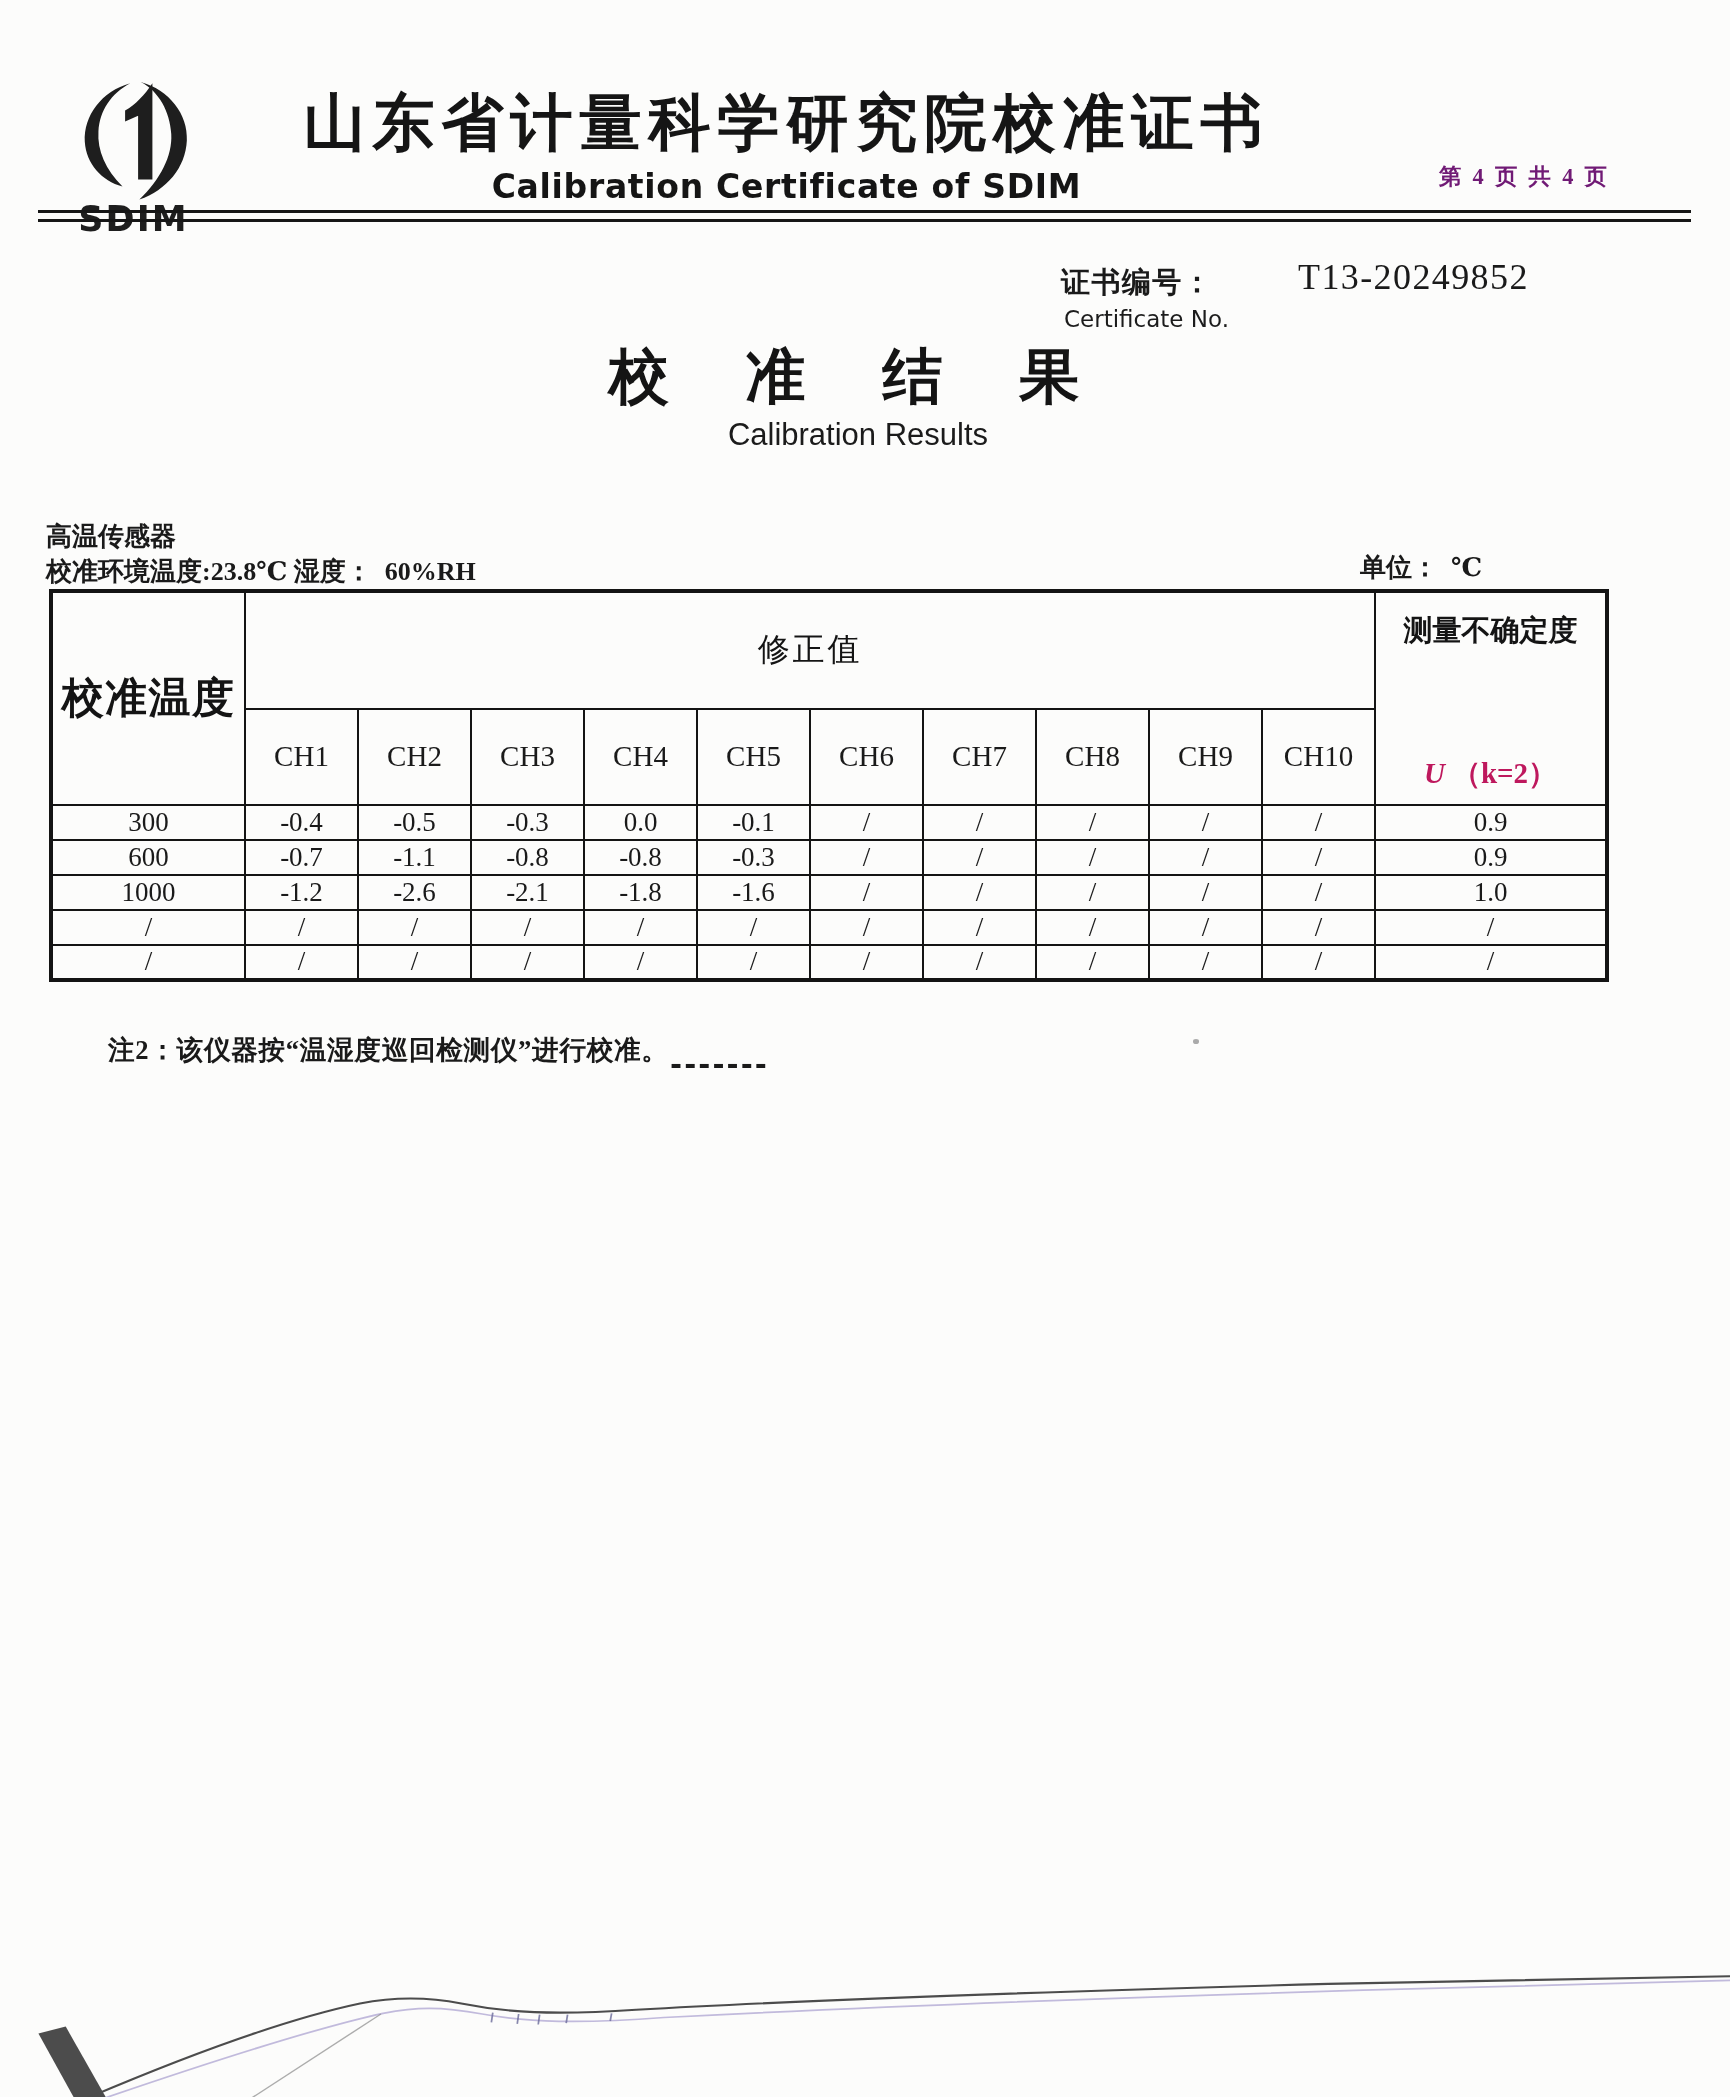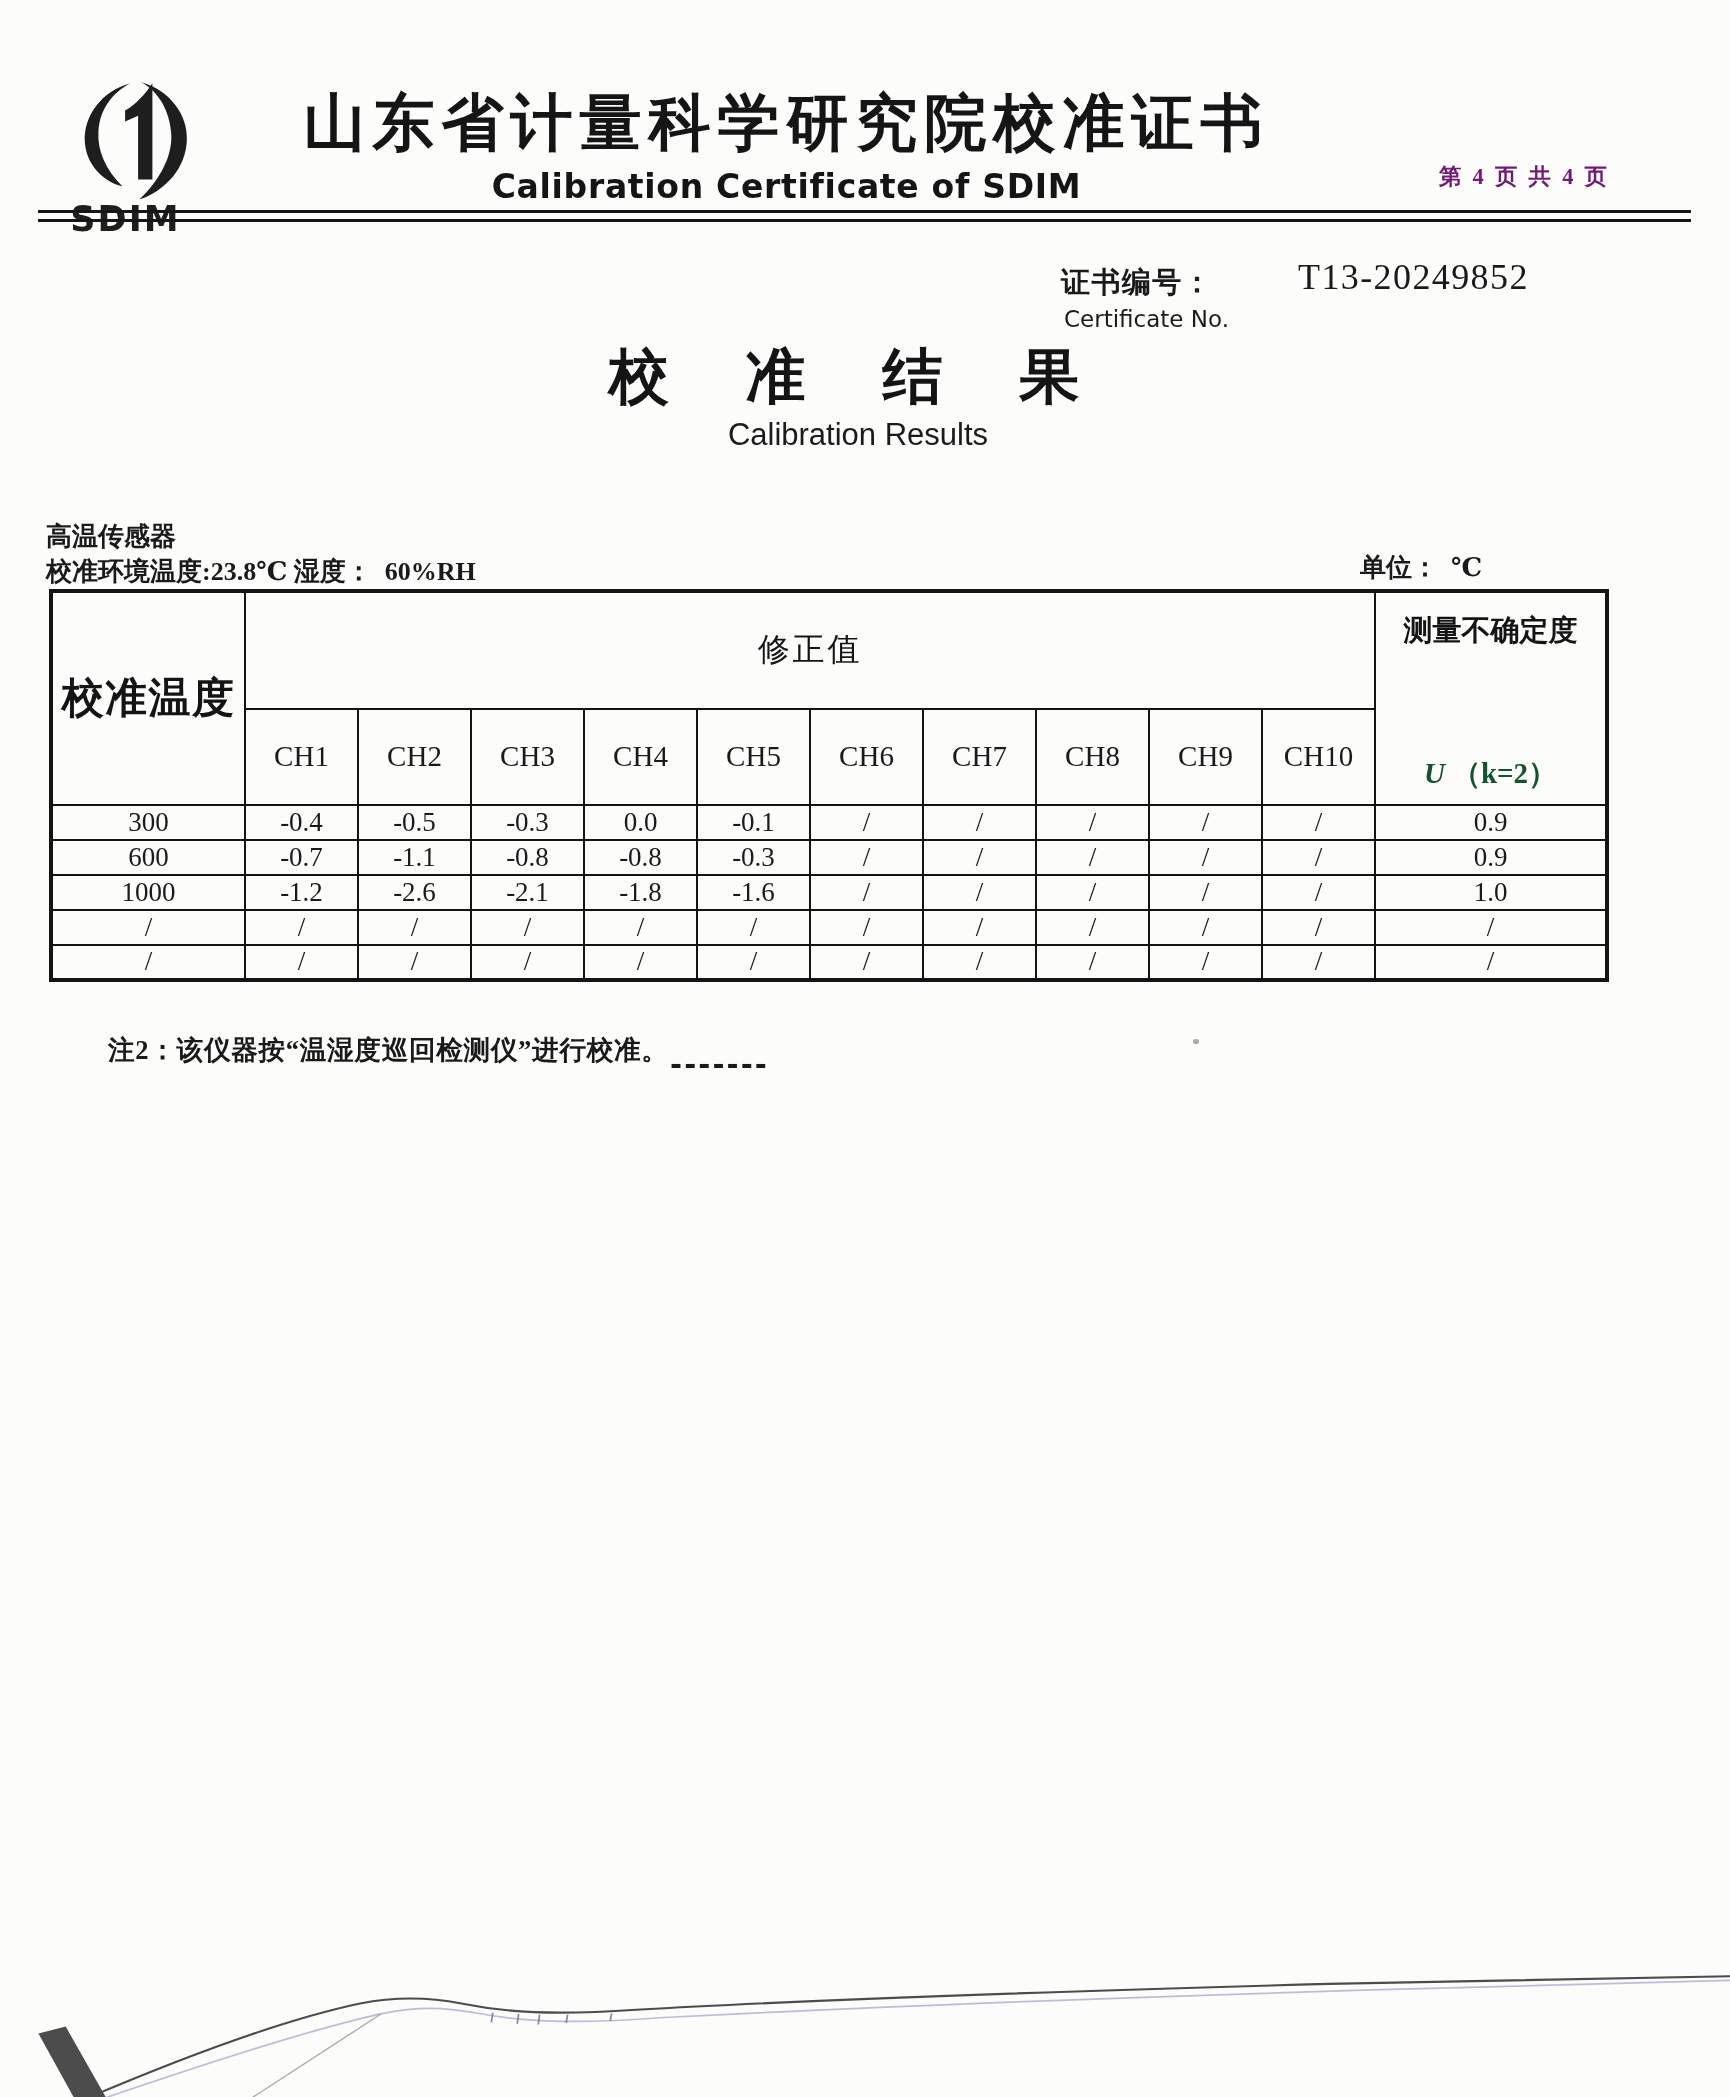--- a/index.html
+++ b/index.html
@@ -9,21 +9,21 @@
     background:#fcfcfb;
     overflow:hidden;
     font-family:"Liberation Serif","DejaVu Serif",serif;
     color:#1a1a1a;
   }
   .pre{white-space:pre;}
 
   
   .logo-mark{position:absolute;left:67px;top:78px;width:137px;height:130px;}
   .logo-text{
-    position:absolute;left:52px;top:199px;width:147px;text-align:center;
+    position:absolute;left:60px;top:199px;width:147px;text-align:center;
     font-family:"DejaVu Sans","Liberation Sans",sans-serif;
     font-weight:bold;font-size:35px;letter-spacing:2.1px;color:#1e1e1e;
   }
   .title-block{position:absolute;left:276px;top:84px;width:1021px;text-align:center;}
   .title-zh{
     font-family:"DejaVu Sans","Liberation Sans",sans-serif;
     font-weight:bold;font-size:62px;letter-spacing:7px;line-height:77px;color:#151515;text-align:center;
   }
   .title-en{
     margin-top:5.6px;
@@ -84,21 +84,21 @@
   th.temp-head{font-size:42px;letter-spacing:1.4px;font-weight:bold;}
   th.corr-head{font-size:32px;letter-spacing:2.8px;}
   th.u-head{vertical-align:top;}
   .u-head-inner{
     display:flex;flex-direction:column;justify-content:space-between;
     height:183px;padding:18px 0 9.8px 0;
   }
   .u-title{font-size:29px;}
   .u-sub{
     font-family:"Liberation Serif","DejaVu Serif",serif;
-    font-weight:bold;font-size:29px;color:#14532d;
+    font-weight:bold;font-size:29px;color:#be185d;
   }
   .u-sub .usym{font-style:italic;margin-right:7px;}
   .results th.ch-cell{font-family:"Liberation Serif","DejaVu Serif",serif;font-size:29px;}
   .results tbody td{font-family:"Liberation Serif","DejaVu Serif",serif;font-size:27px;}
 
   
   .note{position:absolute;left:108px;font-size:26.6px;font-weight:bold;letter-spacing:0.7px;}
   .note1{top:993px;}
   .note2{top:1032px;}
   .dash-sep{

